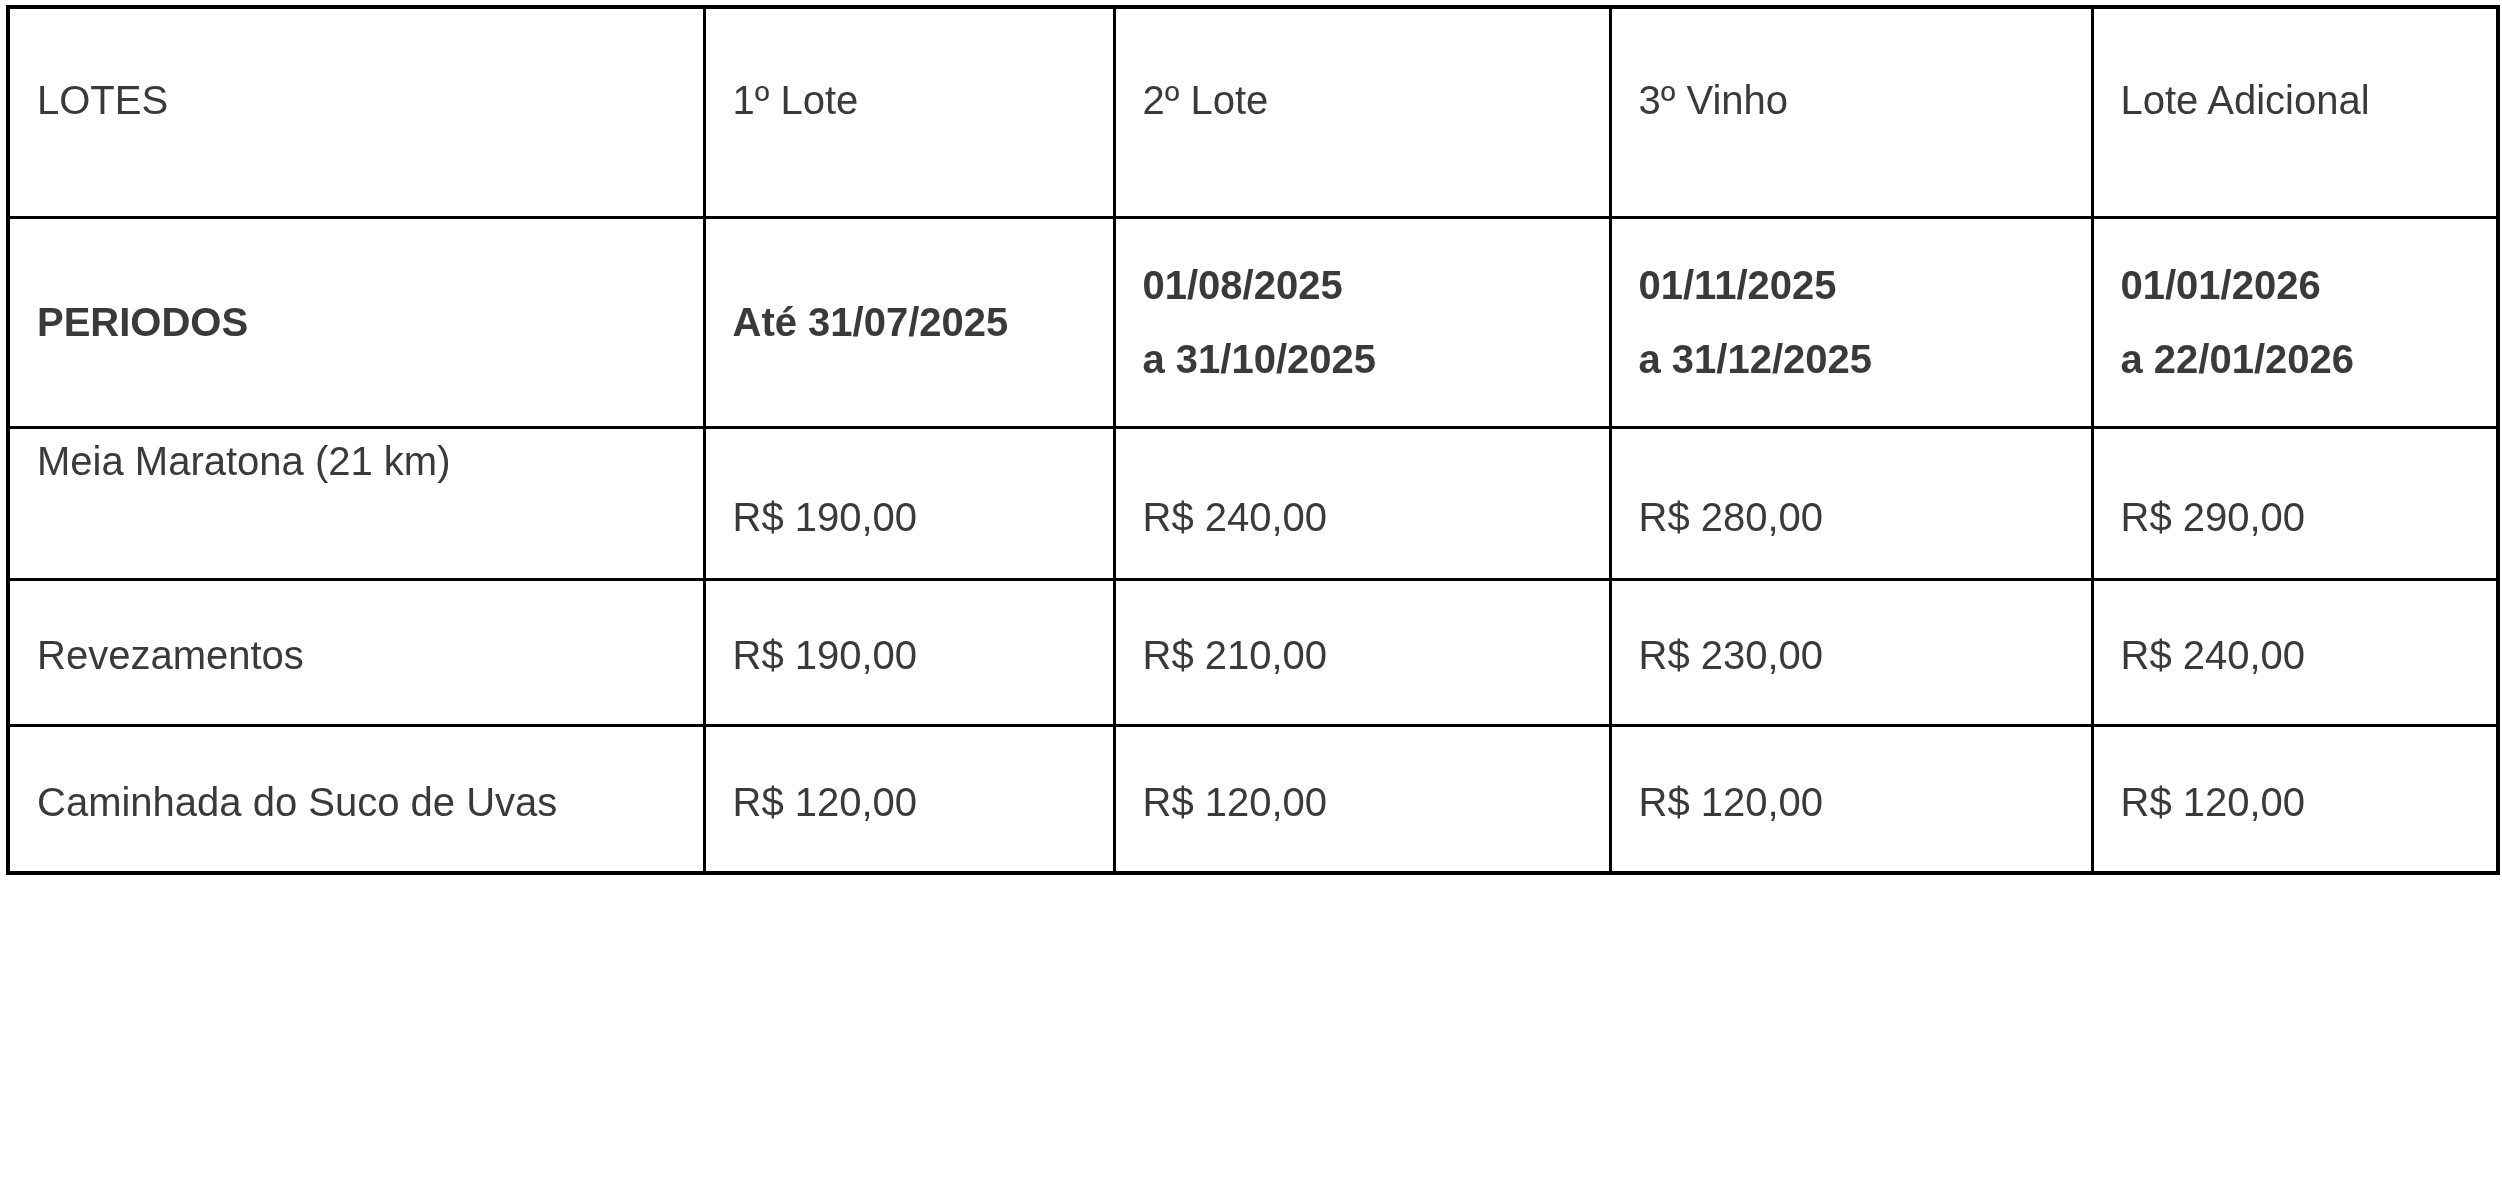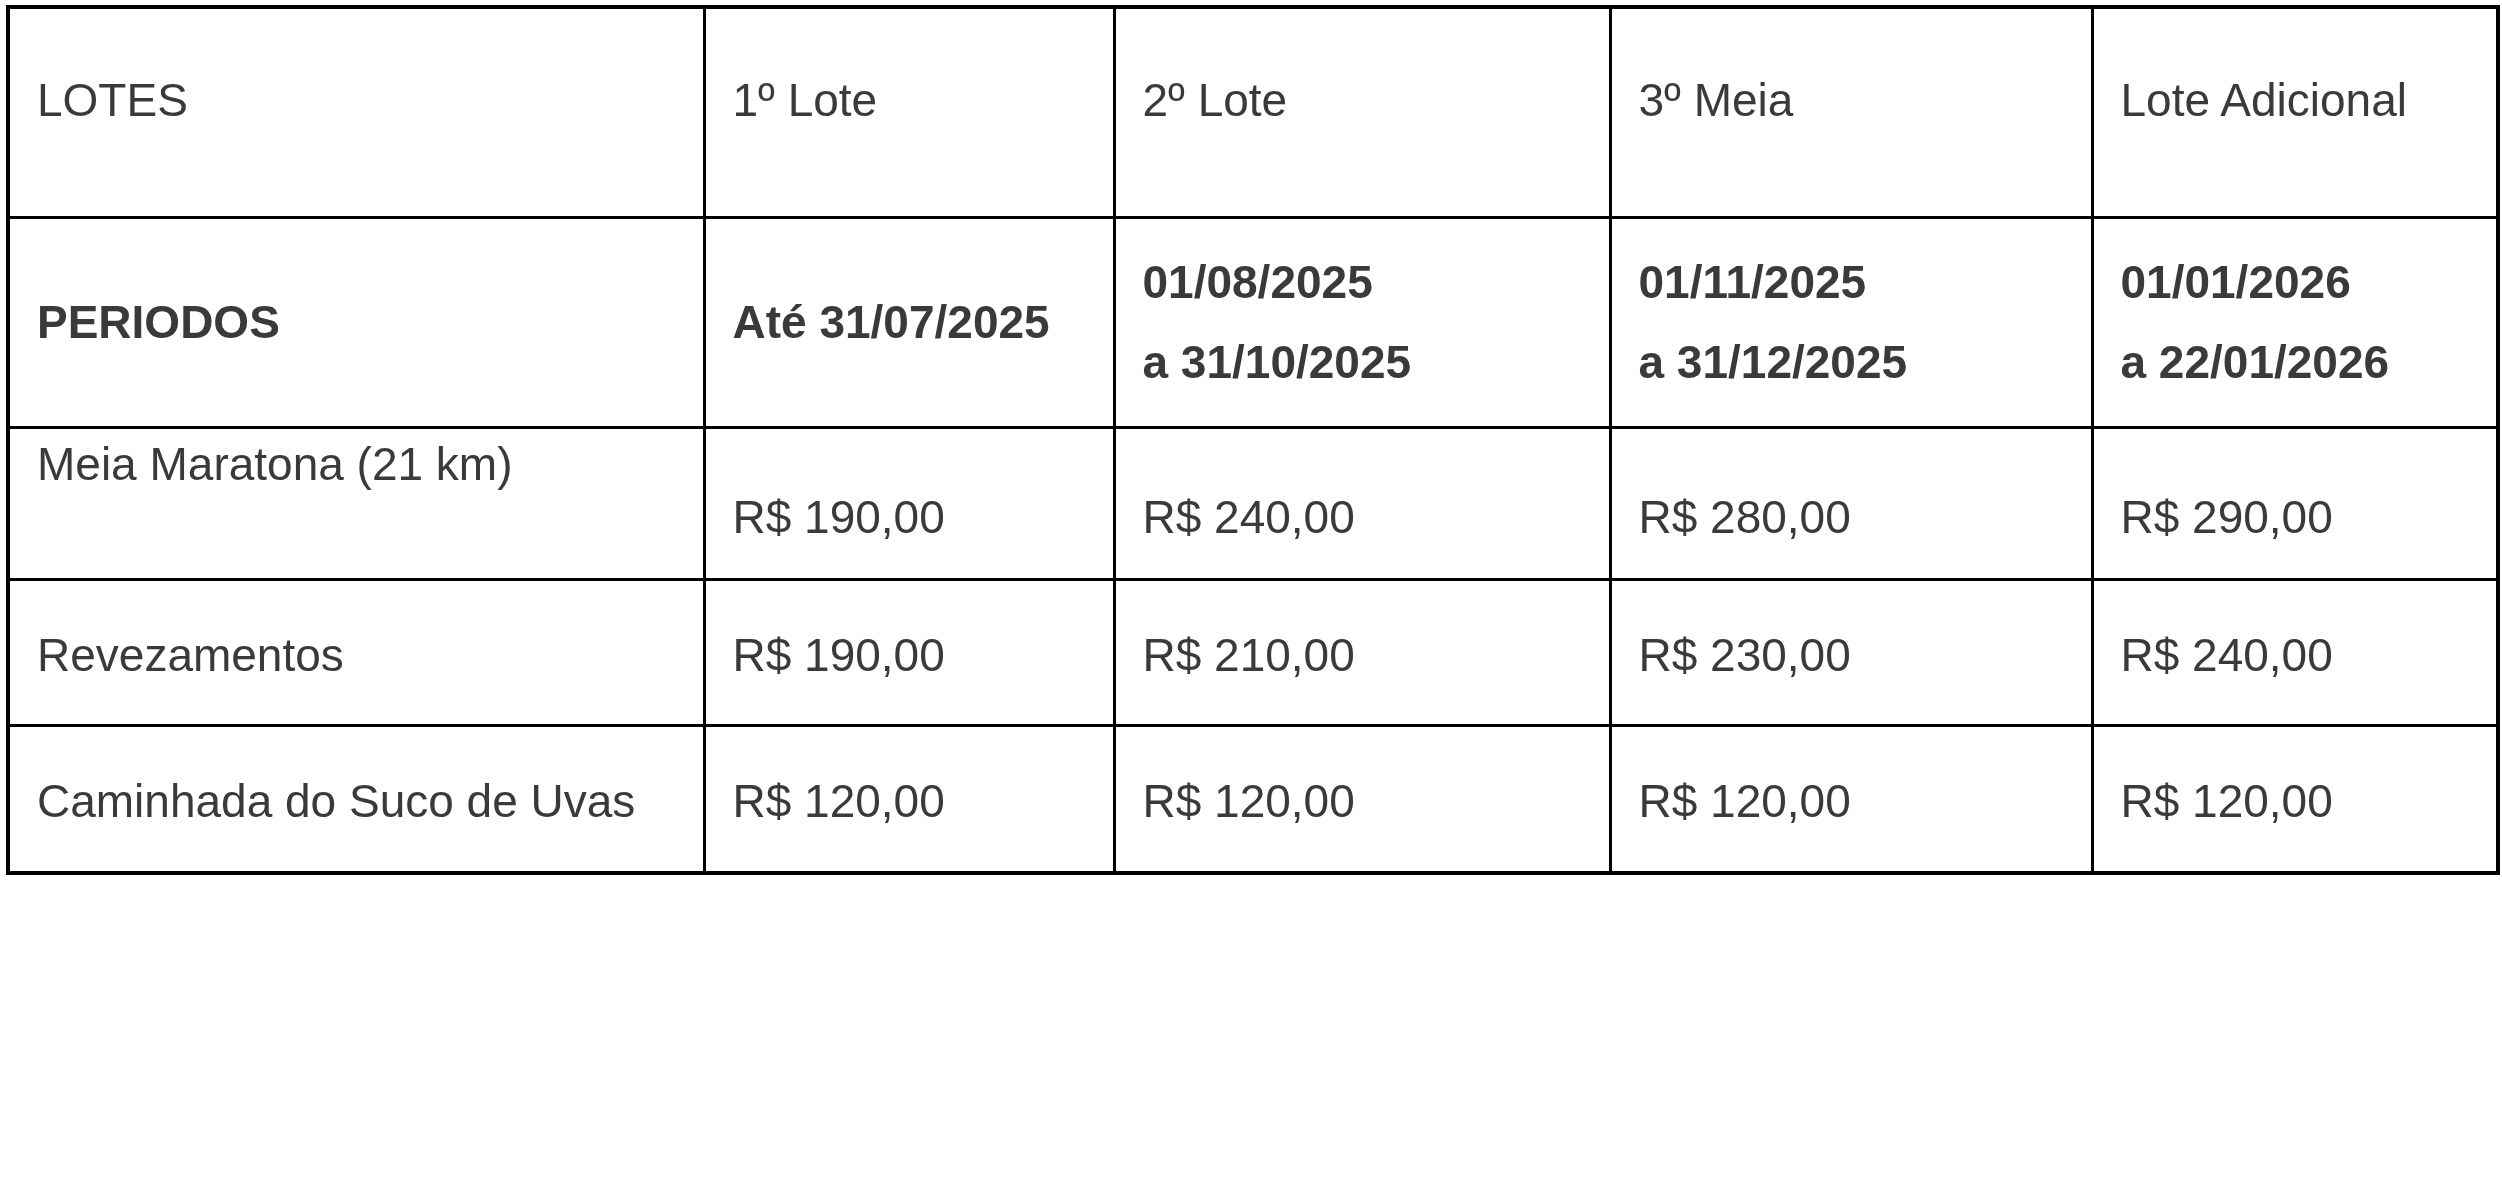--- a/index.html
+++ b/index.html
@@ -17,21 +17,21 @@
     border-collapse: collapse;
     table-layout: fixed;
     width: 2490px;
     margin: 5px 6px;
     background: #ffffff;
     border: 4px solid #000000;
   }
   table.price-table td {
     border: 3px solid #000000;
     color: #3a3a3a;
-    font-size: 46px;
+    font-size: 40px;
     line-height: 1.15;
     padding: 0 12px 0 27px;
     vertical-align: middle;
     background: #ffffff;
     overflow: hidden;
     white-space: nowrap;
   }
   
   tr.row-lotes    { height: 210px; }
   tr.row-periodos { height: 210px; }
@@ -77,21 +77,21 @@
     <col style="width:496px">
     <col style="width:482px">
     <col style="width:406px">
   </colgroup>
 
   <tbody>
       <tr class="row-lotes">
     <td class="cell-label">LOTES</td>
     <td class="cell-value">1º Lote</td>
     <td class="cell-value">2º Lote</td>
-    <td class="cell-value">3º Meia</td>
+    <td class="cell-value">3º Vinho</td>
     <td class="cell-value">Lote Adicional</td>
   </tr>
 
   <tr class="row-periodos">
     <td class="cell-label">PERIODOS</td>
     <td class="cell-value">
       <div class="period-lines">
         <div>Até 31/07/2025</div>
       </div>
     </td>

